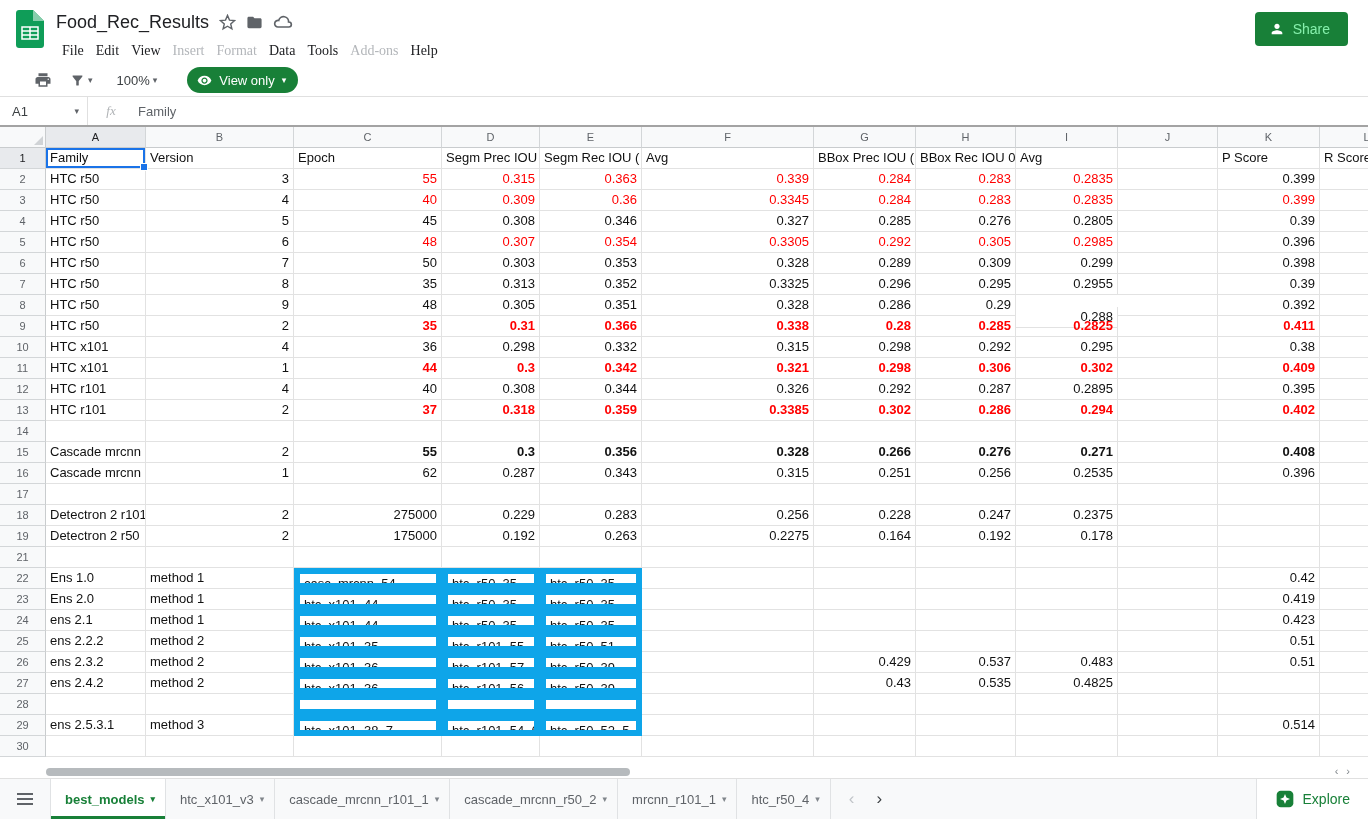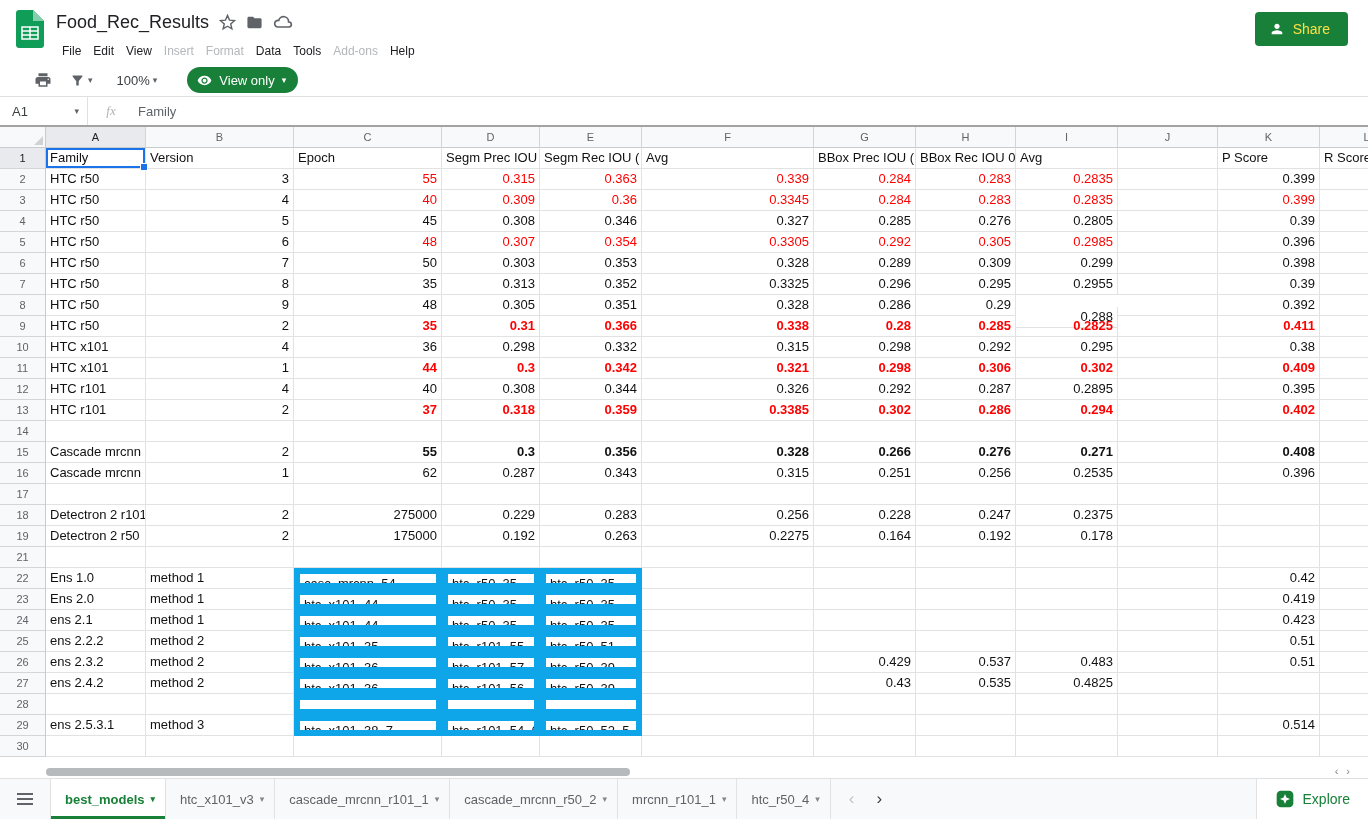--- a/index.html
+++ b/index.html
@@ -7,23 +7,23 @@
   body { font-family:"Liberation Sans", sans-serif; font-size:13px; color:#202124; background:#fff; }
 
   
   .topbar { height:64px; display:flex; align-items:flex-start; padding:8px 12px 0 14px; }
   .logo { margin:2px 12px 0 2px; cursor:pointer; }
   .title-area { flex:1; }
   .title-row { display:flex; align-items:center; gap:10px; height:28px; }
   .doc-title { font-size:18px; color:#202124; }
   .ticon { display:flex; align-items:center; color:#5f6368; cursor:pointer; }
   .menubar { display:flex; align-items:center; height:26px; margin-top:2px; }
-  .menu-item { font-size:12px; color:#202124; padding:2px 6px; border-radius:4px; cursor:pointer; }
+  .menu-item { font-size:14px; color:#202124; padding:2px 6px; border-radius:4px; cursor:pointer;font-family:Liberation Serif, serif; }
   .menu-item.disabled { color:#b3b6ba; cursor:default; }
-  .share-btn { display:flex; align-items:center; gap:8px; background:#188038; color:#fde047; border:none;
+  .share-btn { display:flex; align-items:center; gap:8px; background:#188038; color:#86efac; border:none;
                border-radius:4px; padding:9px 18px 9px 14px; font-size:14px; font-weight:500;
                font-family:inherit; margin:4px 8px 0 0; cursor:pointer; }
 
   
   .toolbar { height:33px; display:flex; align-items:center; gap:10px; padding-left:30px; border-bottom:1px solid #e0e0e0; }
   .tool { display:flex; align-items:center; gap:3px; color:#5f6368; cursor:pointer; padding:2px 4px; }
   .caret { font-size:9px; color:#5f6368; }
   .zoom-tool { color:#3c4043; font-size:13px; margin-left:6px; }
   .viewonly-chip { display:flex; align-items:center; gap:7px; background:#188038; color:#fff; border-radius:14px;
                    height:26px; padding:0 12px 0 10px; font-size:13px; font-weight:500; margin-left:16px; cursor:pointer; }

